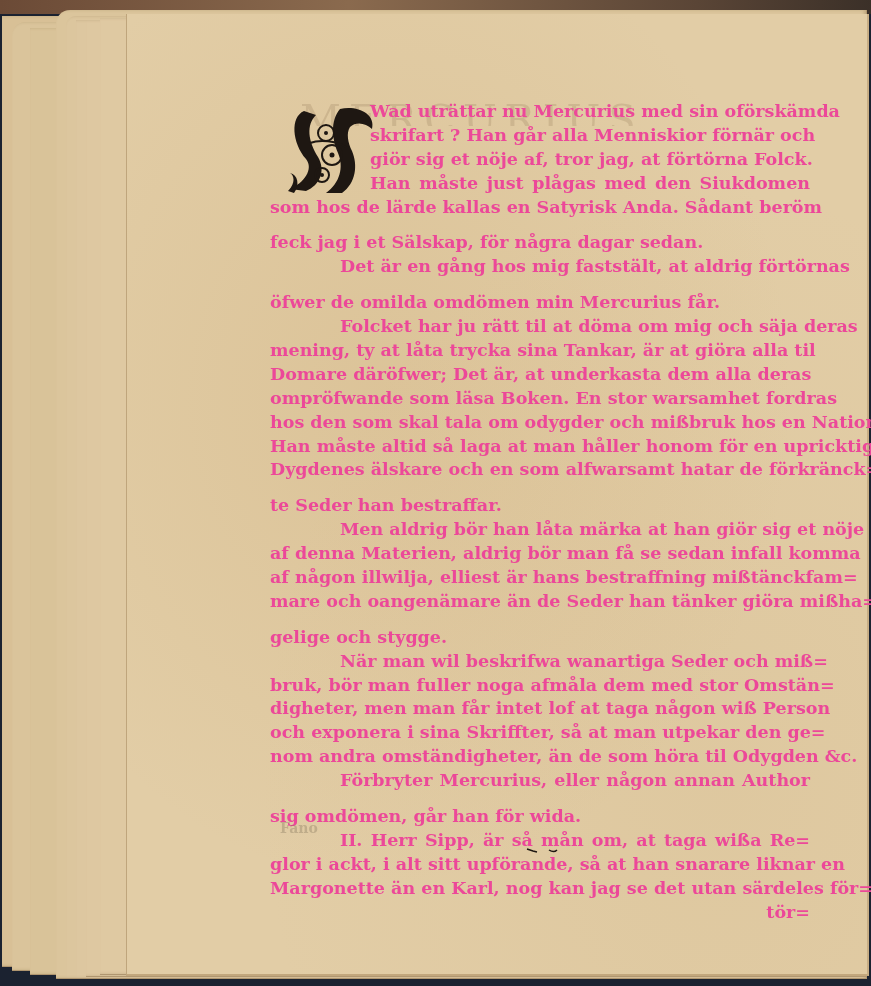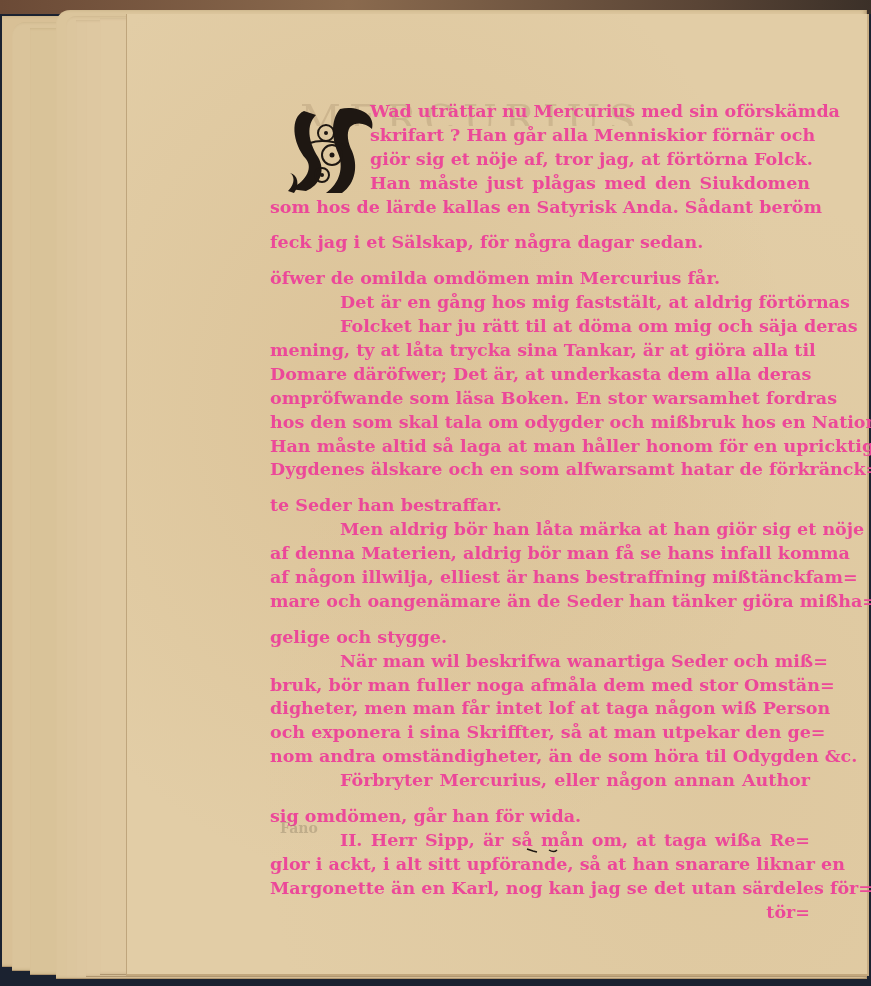--- a/index.html
+++ b/index.html
@@ -98,32 +98,32 @@
     <path d="M2 88 C10 80 8 72 4 70 C12 72 14 82 8 90 Z" fill="#1e1712"></path>
   </svg>
 
   <div class="text-block">
     <span class="line drop-indent">Wad uträttar nu Mercurius med sin oförskämda</span>
     <span class="line drop-indent">skrifart ?  Han går alla Menniskior förnär och</span>
     <span class="line drop-indent">giör sig et nöje af, tror jag, at förtörna Folck.</span>
     <span class="line drop-indent">Han måste just plågas med den Siukdomen</span>
     <span class="line">som hos de lärde kallas en Satyrisk Anda.  Sådant beröm</span>
     <span class="line last">feck jag i et Sälskap, för några dagar sedan.</span>
+    <span class="line indent">Det är en gång hos mig faststält, at aldrig förtörnas</span>
     <span class="line last">öfwer de omilda omdömen min Mercurius får.</span>
-    <span class="line indent">Det är en gång hos mig faststält, at aldrig förtörnas</span>
     <span class="line indent">Folcket har ju rätt til at döma om mig och säja deras</span>
     <span class="line">mening, ty at låta trycka sina Tankar, är at giöra alla til</span>
     <span class="line">Domare däröfwer; Det är, at underkasta dem alla deras</span>
     <span class="line">ompröfwande som läsa Boken.  En stor warsamhet fordras</span>
     <span class="line">hos den som skal tala om odygder och mißbruk hos en Nation.</span>
     <span class="line">Han måste altid så laga at man håller honom för en upricktig</span>
     <span class="line">Dygdenes älskare och en som alfwarsamt hatar de förkränck=</span>
     <span class="line last">te Seder han bestraffar.</span>
     <span class="line indent">Men aldrig bör han låta märka at han giör sig et nöje</span>
-    <span class="line">af denna Materien,  aldrig bör man få se hans infall komma</span>
+    <span class="line">af denna Materien,  aldrig bör man få se sedan infall komma</span>
     <span class="line">af någon illwilja, elliest är hans bestraffning mißtänckfam=</span>
     <span class="line">mare och oangenämare än de Seder han tänker giöra mißha=</span>
     <span class="line last">gelige och stygge.</span>
     <span class="line indent">När man wil beskrifwa wanartiga Seder och miß=</span>
     <span class="line">bruk,  bör man fuller noga afmåla dem med stor Omstän=</span>
     <span class="line">digheter,  men man får intet lof at taga någon wiß Person</span>
     <span class="line">och exponera i sina Skriffter,  så at man utpekar den ge=</span>
     <span class="line">nom andra omständigheter,  än de som höra til Odygden &amp;c.</span>
     <span class="line indent">Förbryter Mercurius,  eller någon annan Author</span>
     <span class="line last">sig omdömen, går han för wida.</span>

